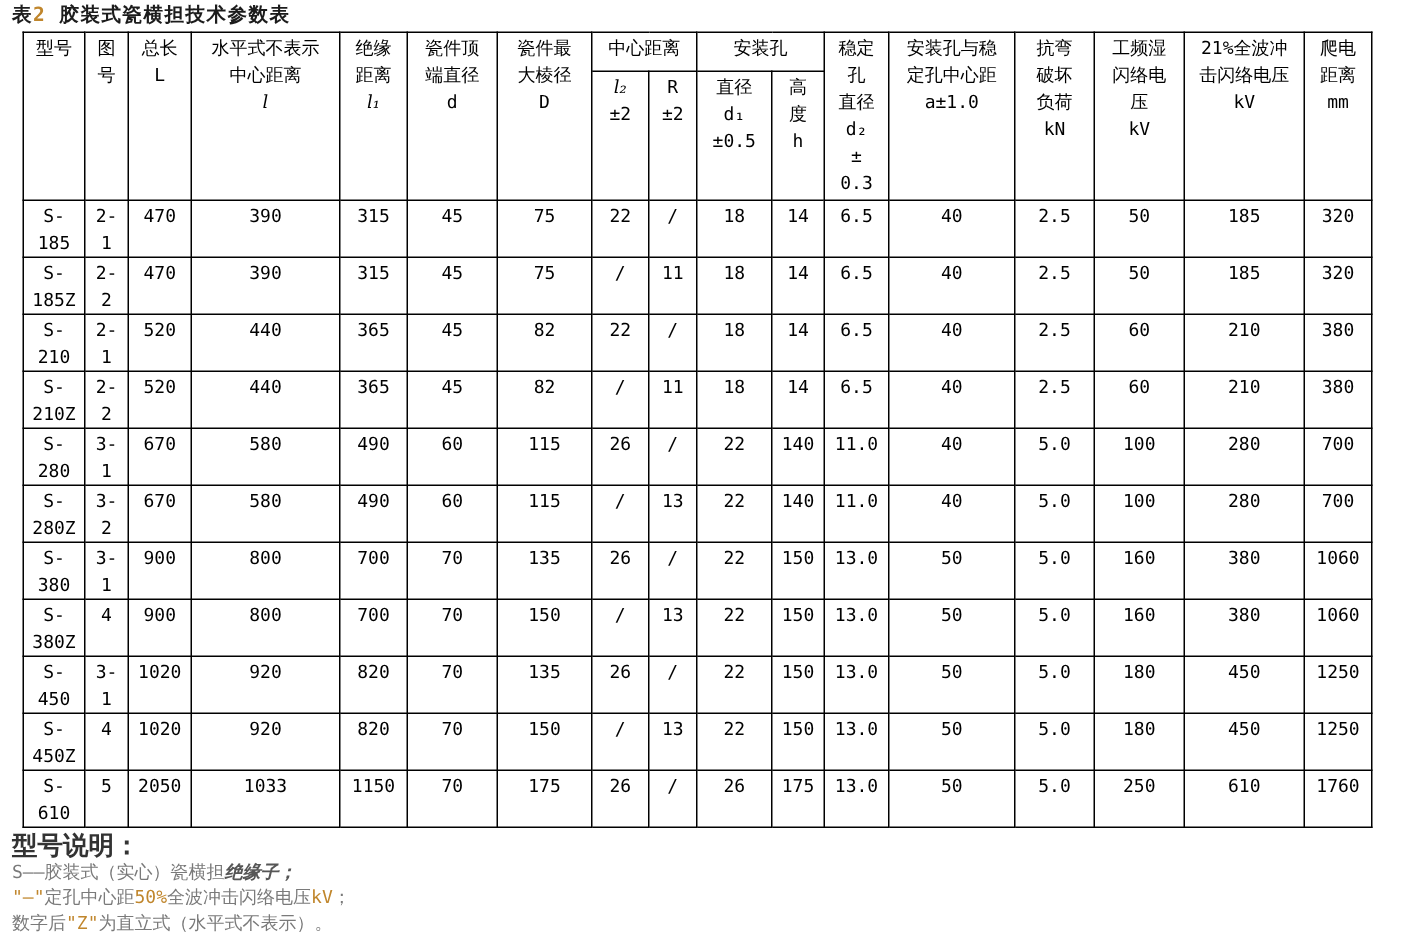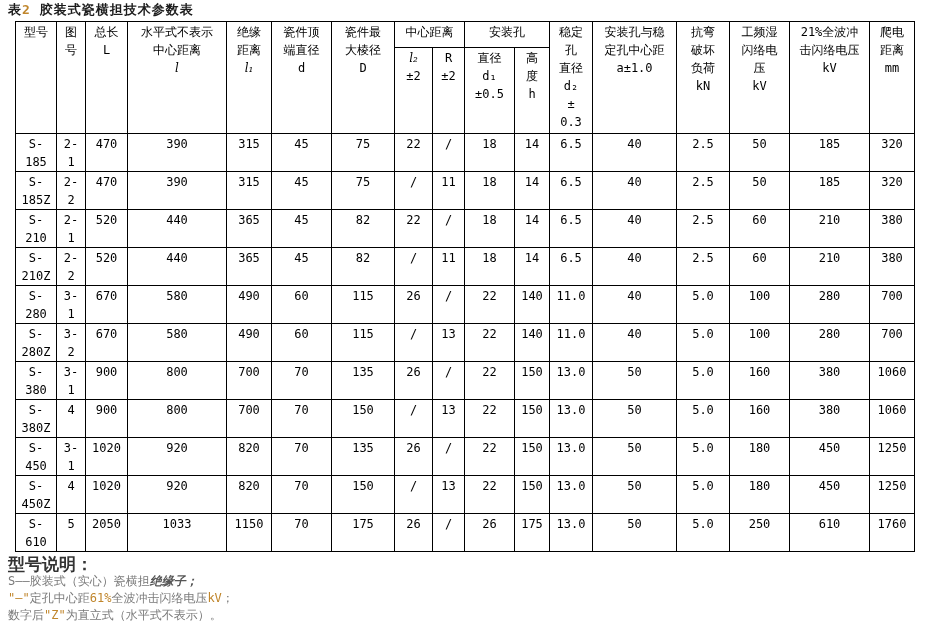--- a/index.html
+++ b/index.html
@@ -349,16 +349,16 @@
         <td>610</td>
         <td>1760</td>
       </tr>
     </tbody>
 </table>
 
 <div class="notes">
   <div class="heading">型号说明：</div>
   <div>
       <p><span>S——胶装式（实心）瓷横担</span><span class="b">绝缘子；</span></p>
-      <p><span class="o">"—"</span><span>定孔中心距</span><span class="o">61%</span><span>全波冲击闪络电压</span><span class="o">kV</span><span>；</span></p>
+      <p><span class="o">"—"</span><span>定孔中心距</span><span class="o">50%</span><span>全波冲击闪络电压</span><span class="o">kV</span><span>；</span></p>
       <p><span>数字后</span><span class="o">"Z"</span><span>为直立式（水平式不表示）。</span></p>
     </div>
 </div>
 
 </body></html>

